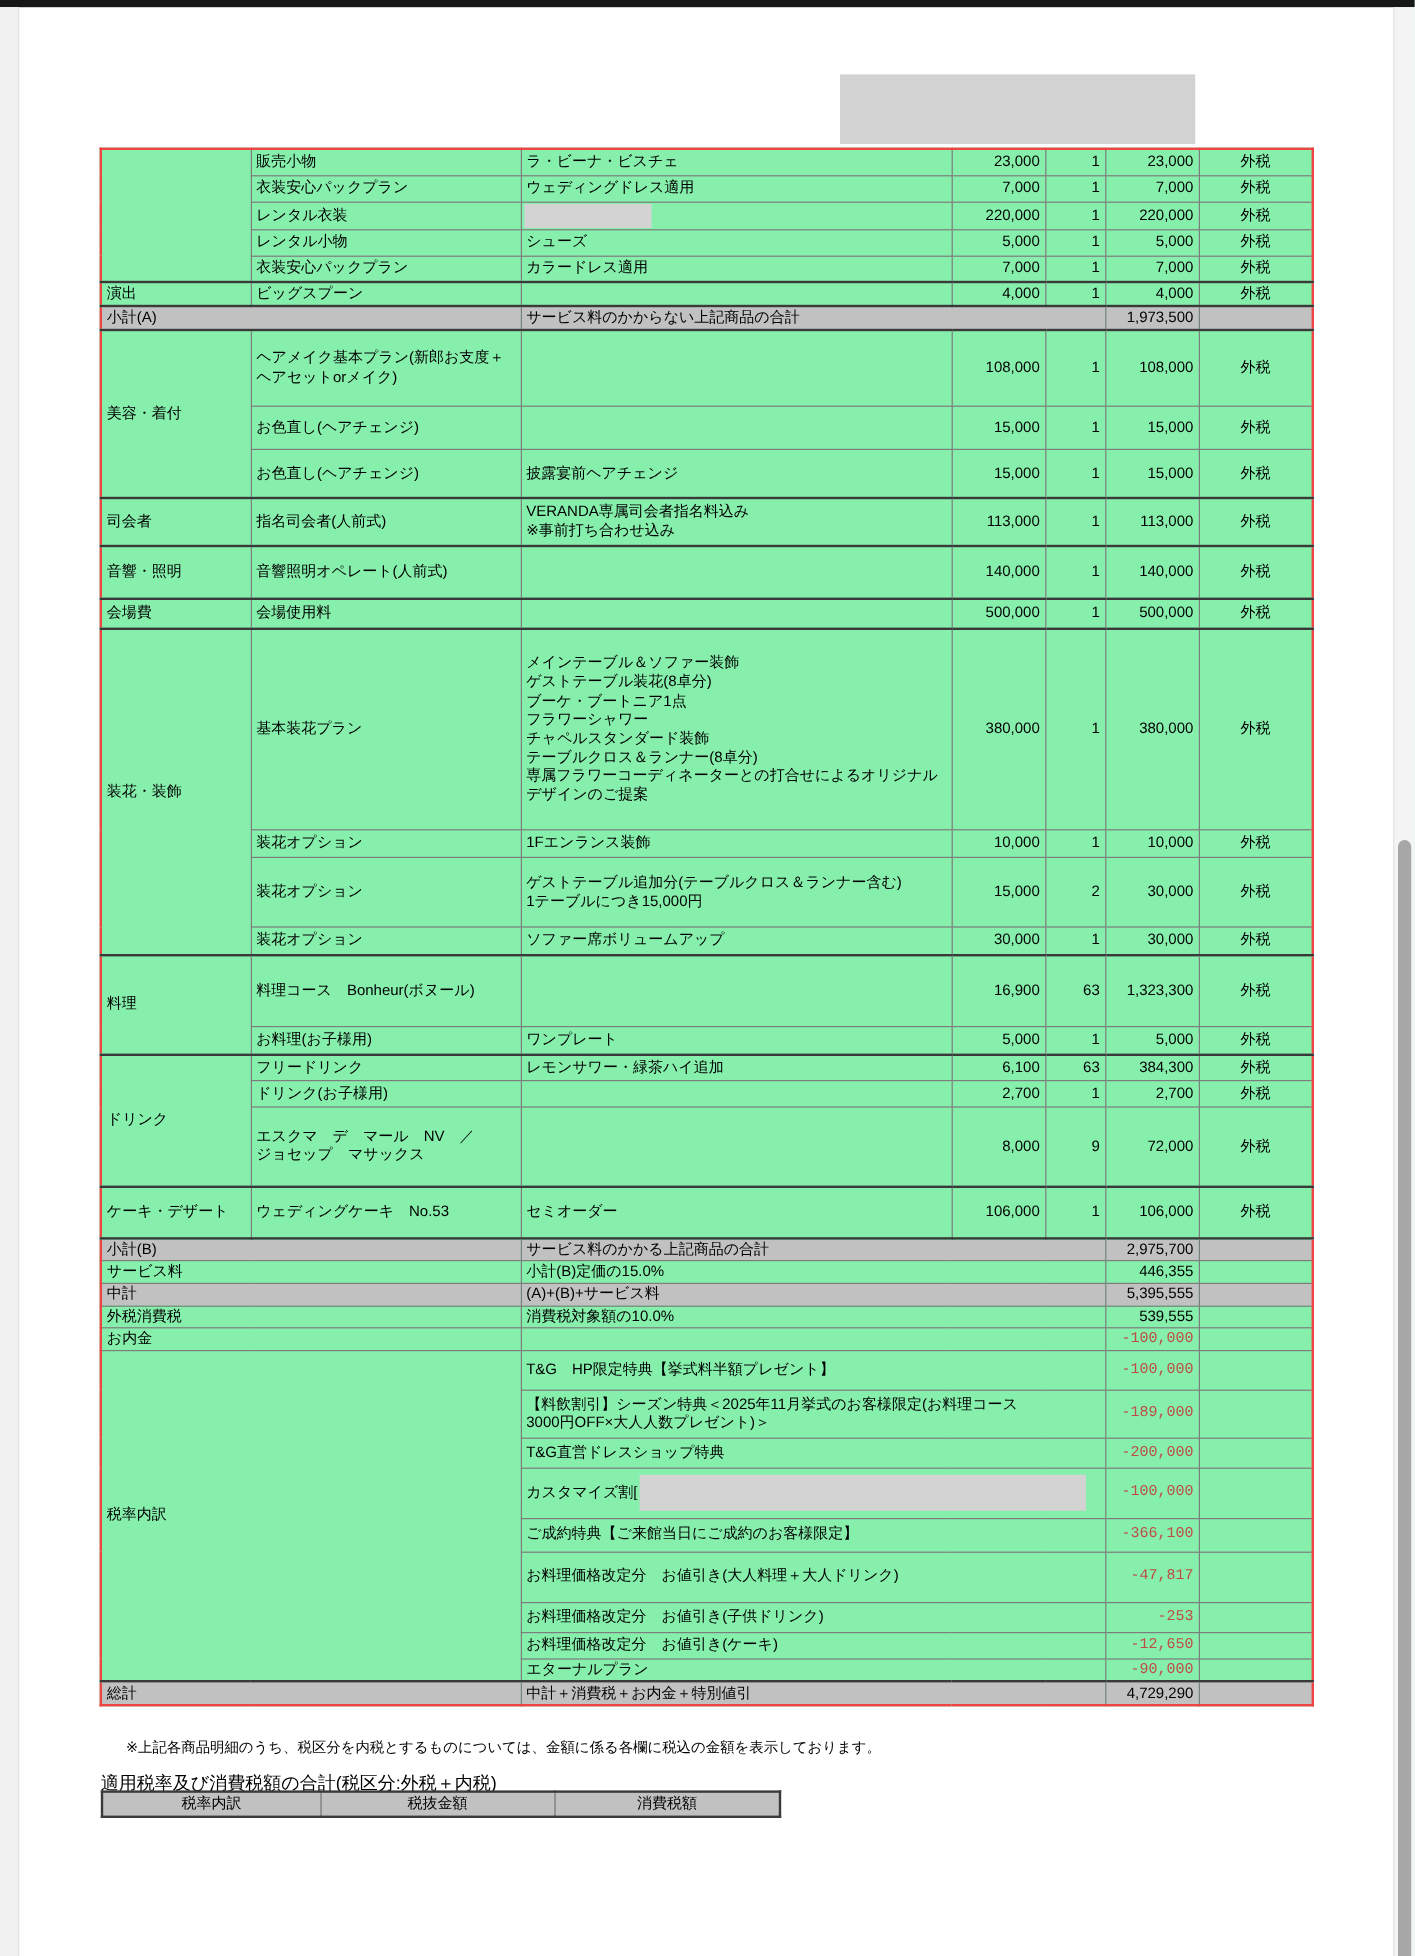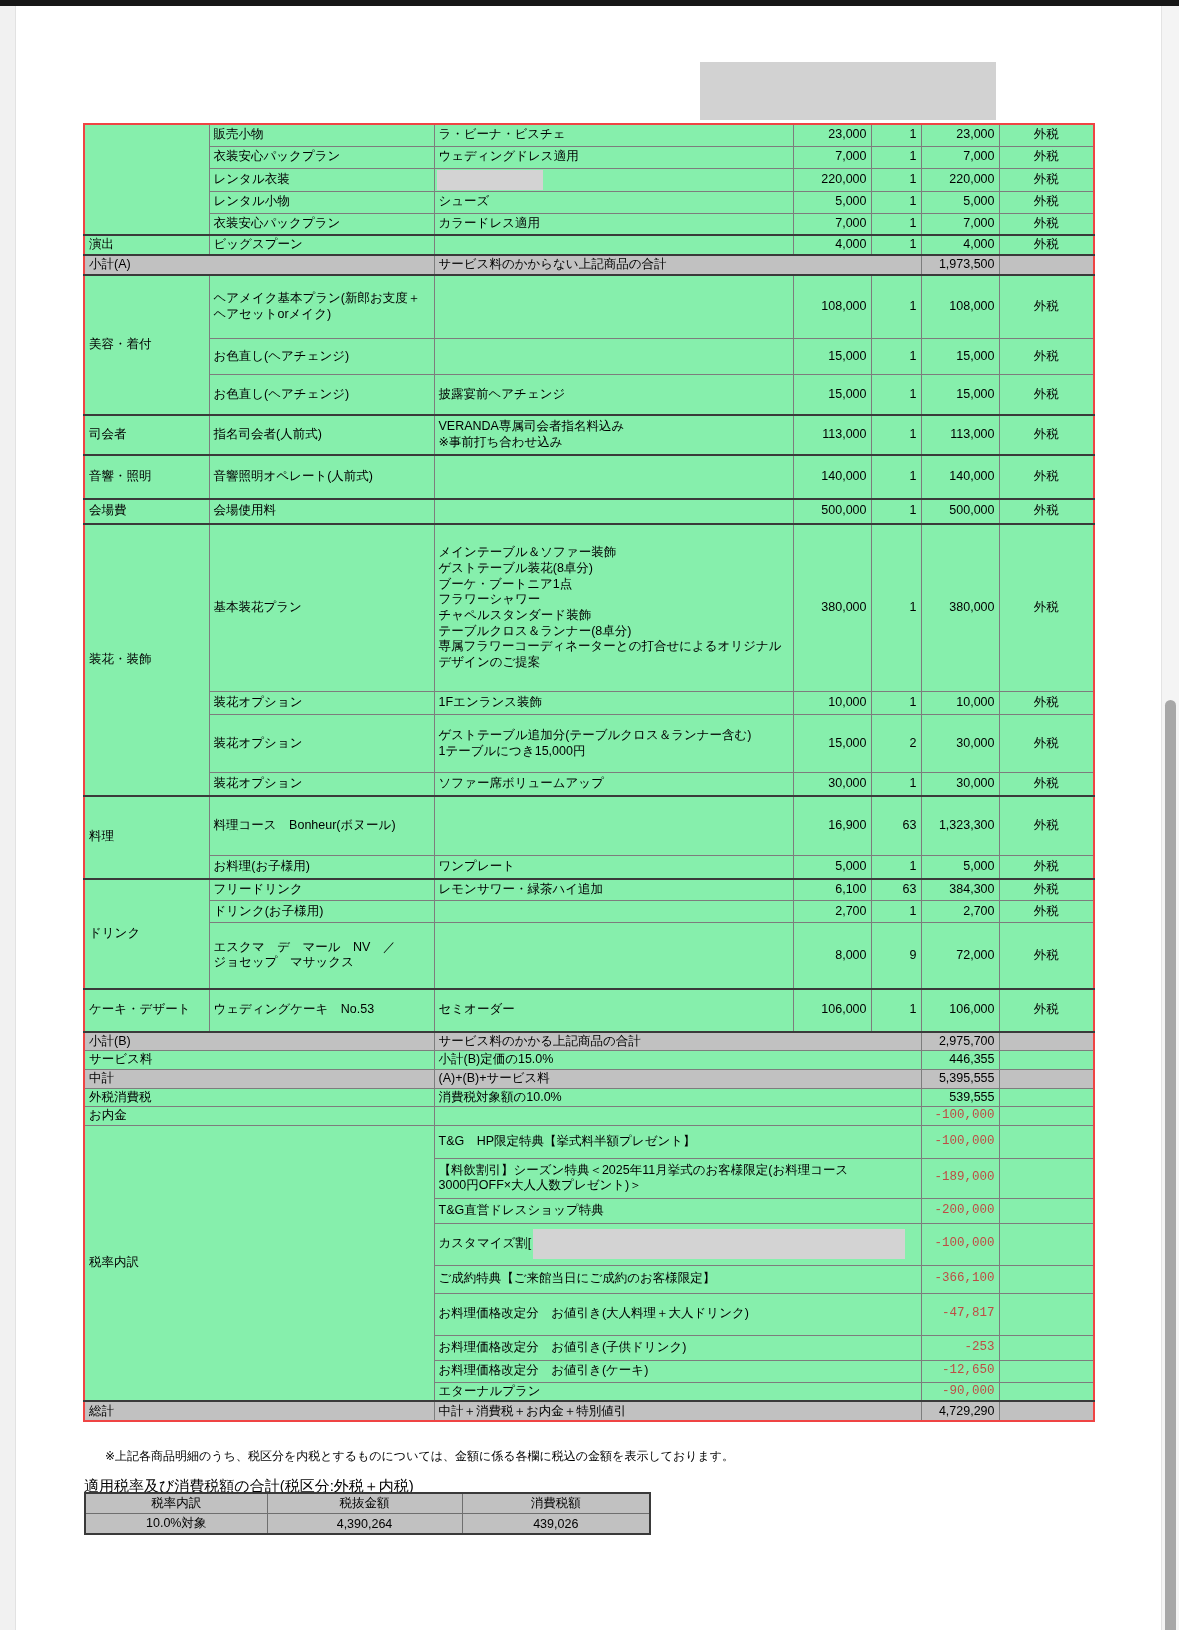--- a/index.html
+++ b/index.html
@@ -351,23 +351,18 @@
       <col style="width:182px">
       <col style="width:195px">
       <col style="width:188px">
     </colgroup>
   <tbody>
     <tr>
       <td>税率内訳</td>
       <td>税抜金額</td>
       <td>消費税額</td>
     </tr>
-    <tr>
-      <td>10.0%対象</td>
-      <td>4,390,264</td>
-      <td>439,026</td>
-    </tr>
   </tbody>
 </table>
 
 <div class="scroll-track">
   <div class="scroll-thumb"></div>
 </div>
 
 </body></html>

